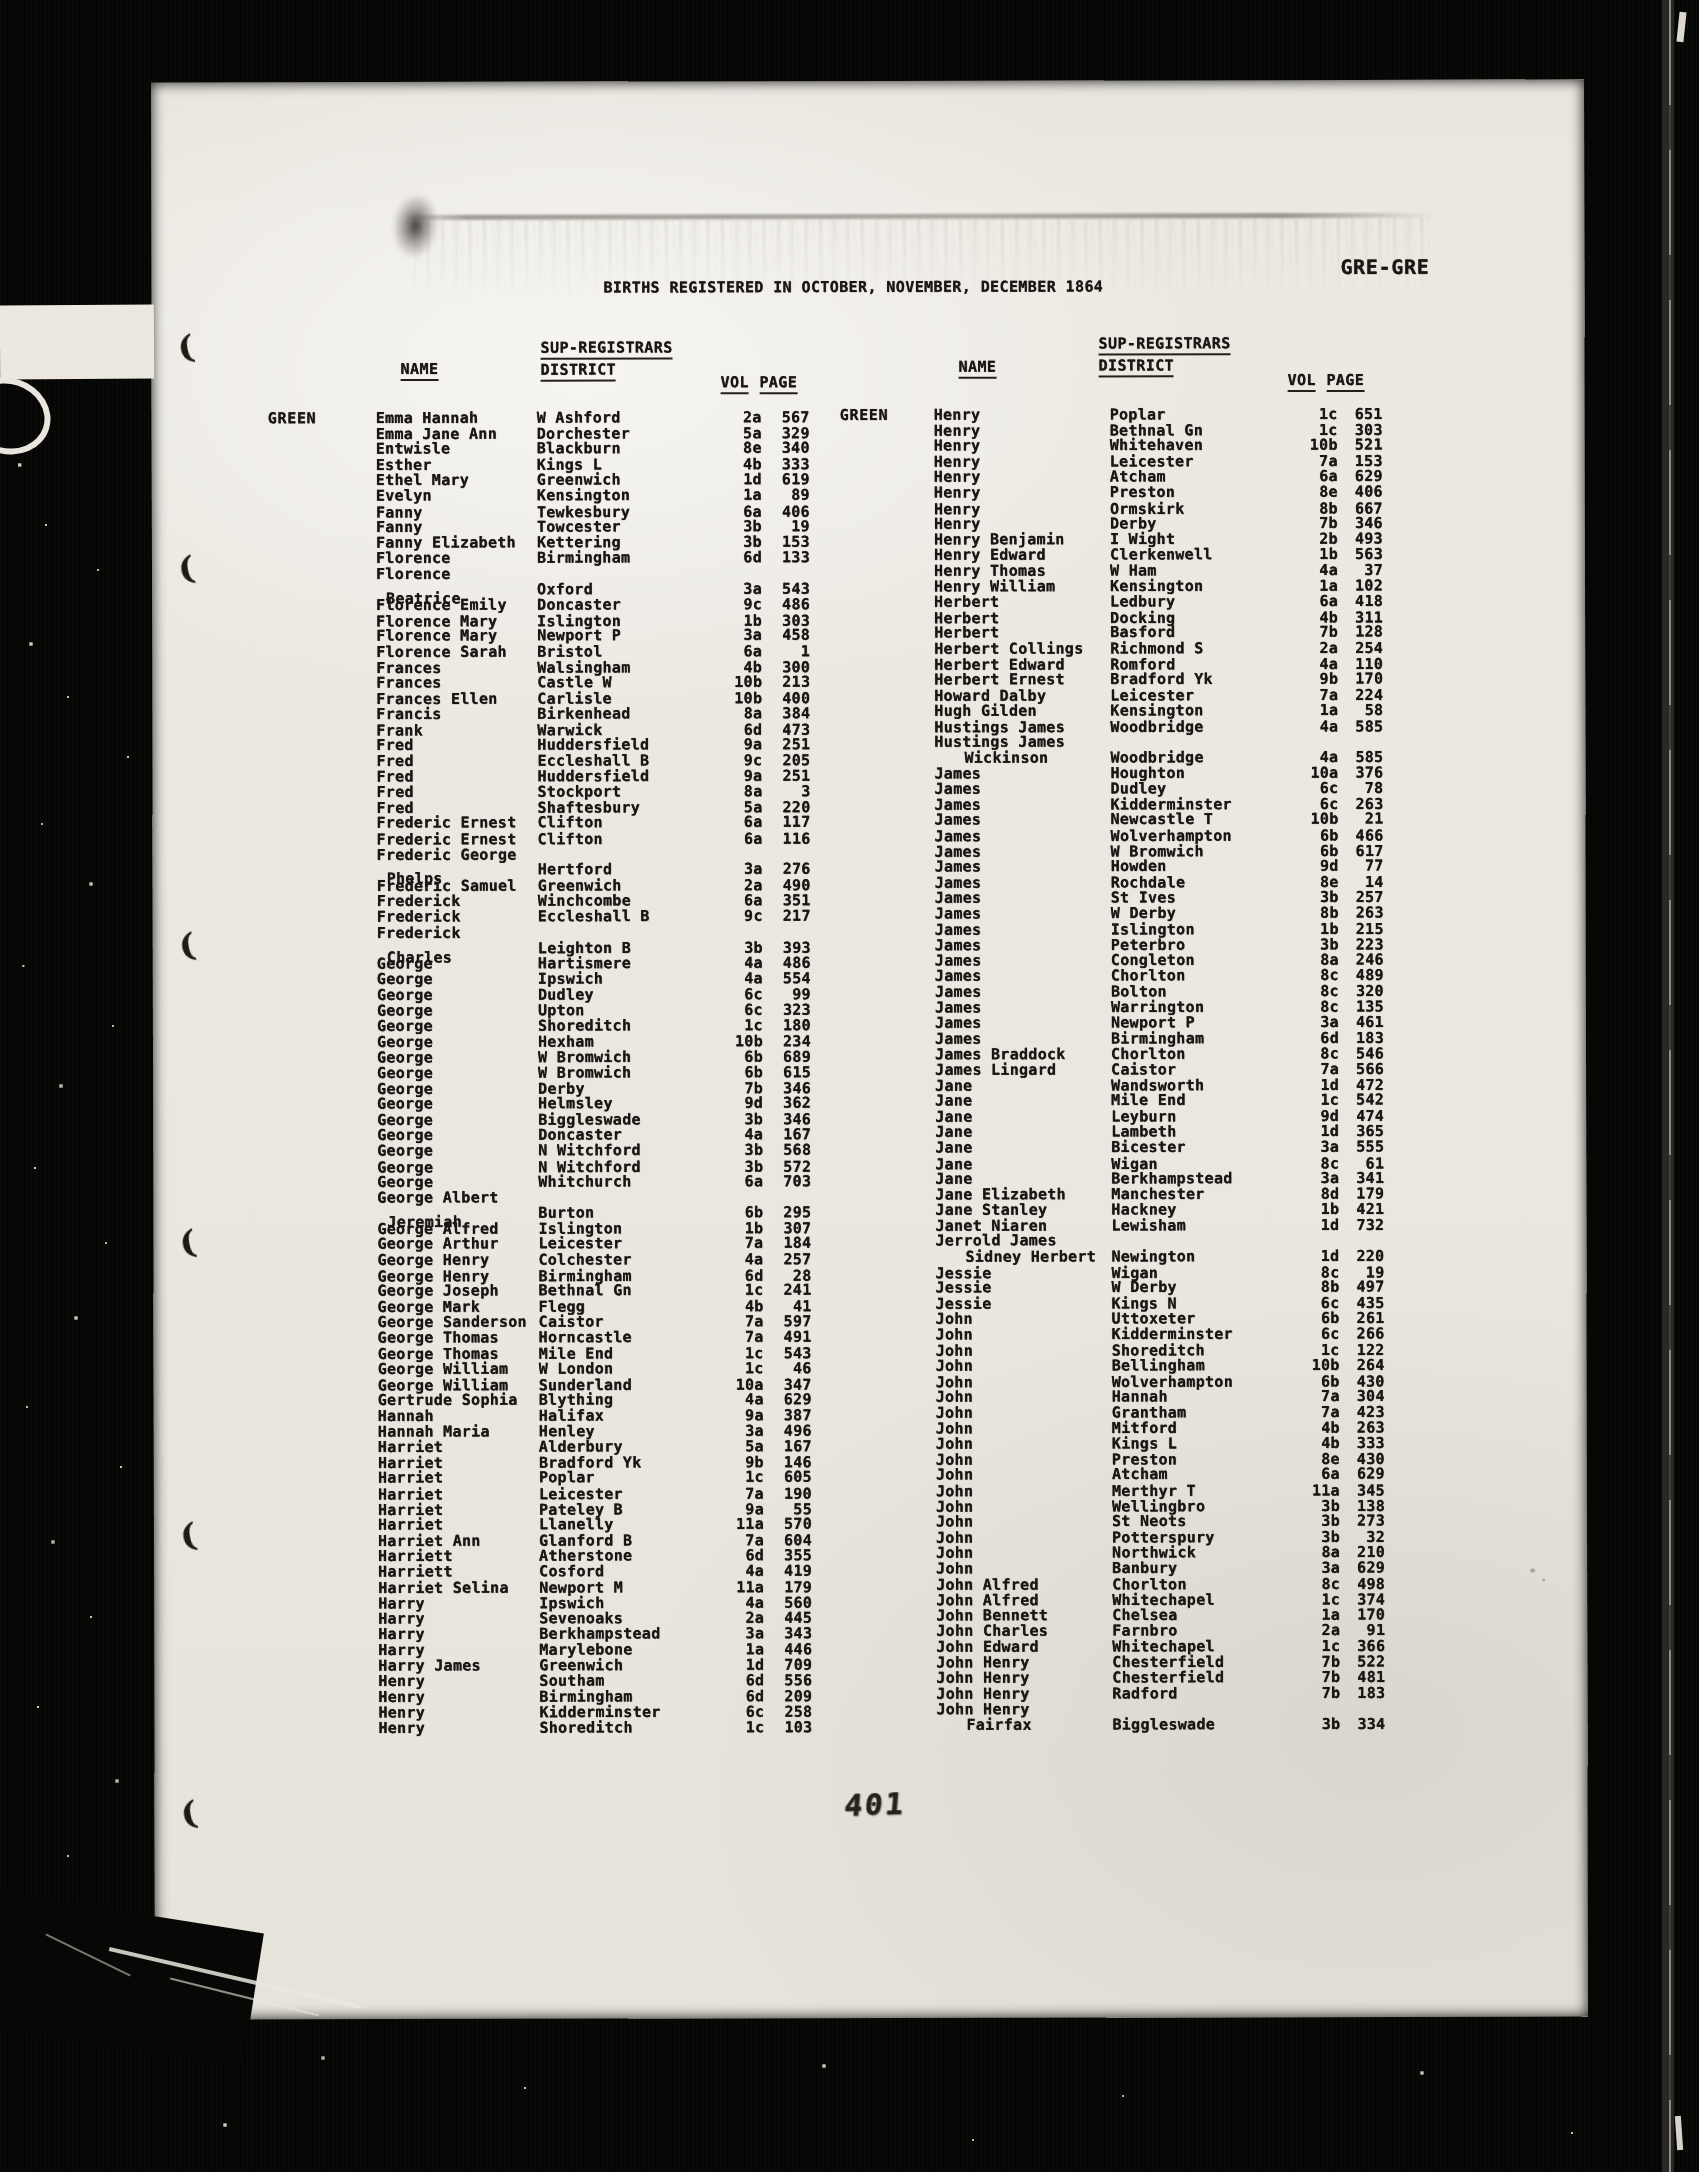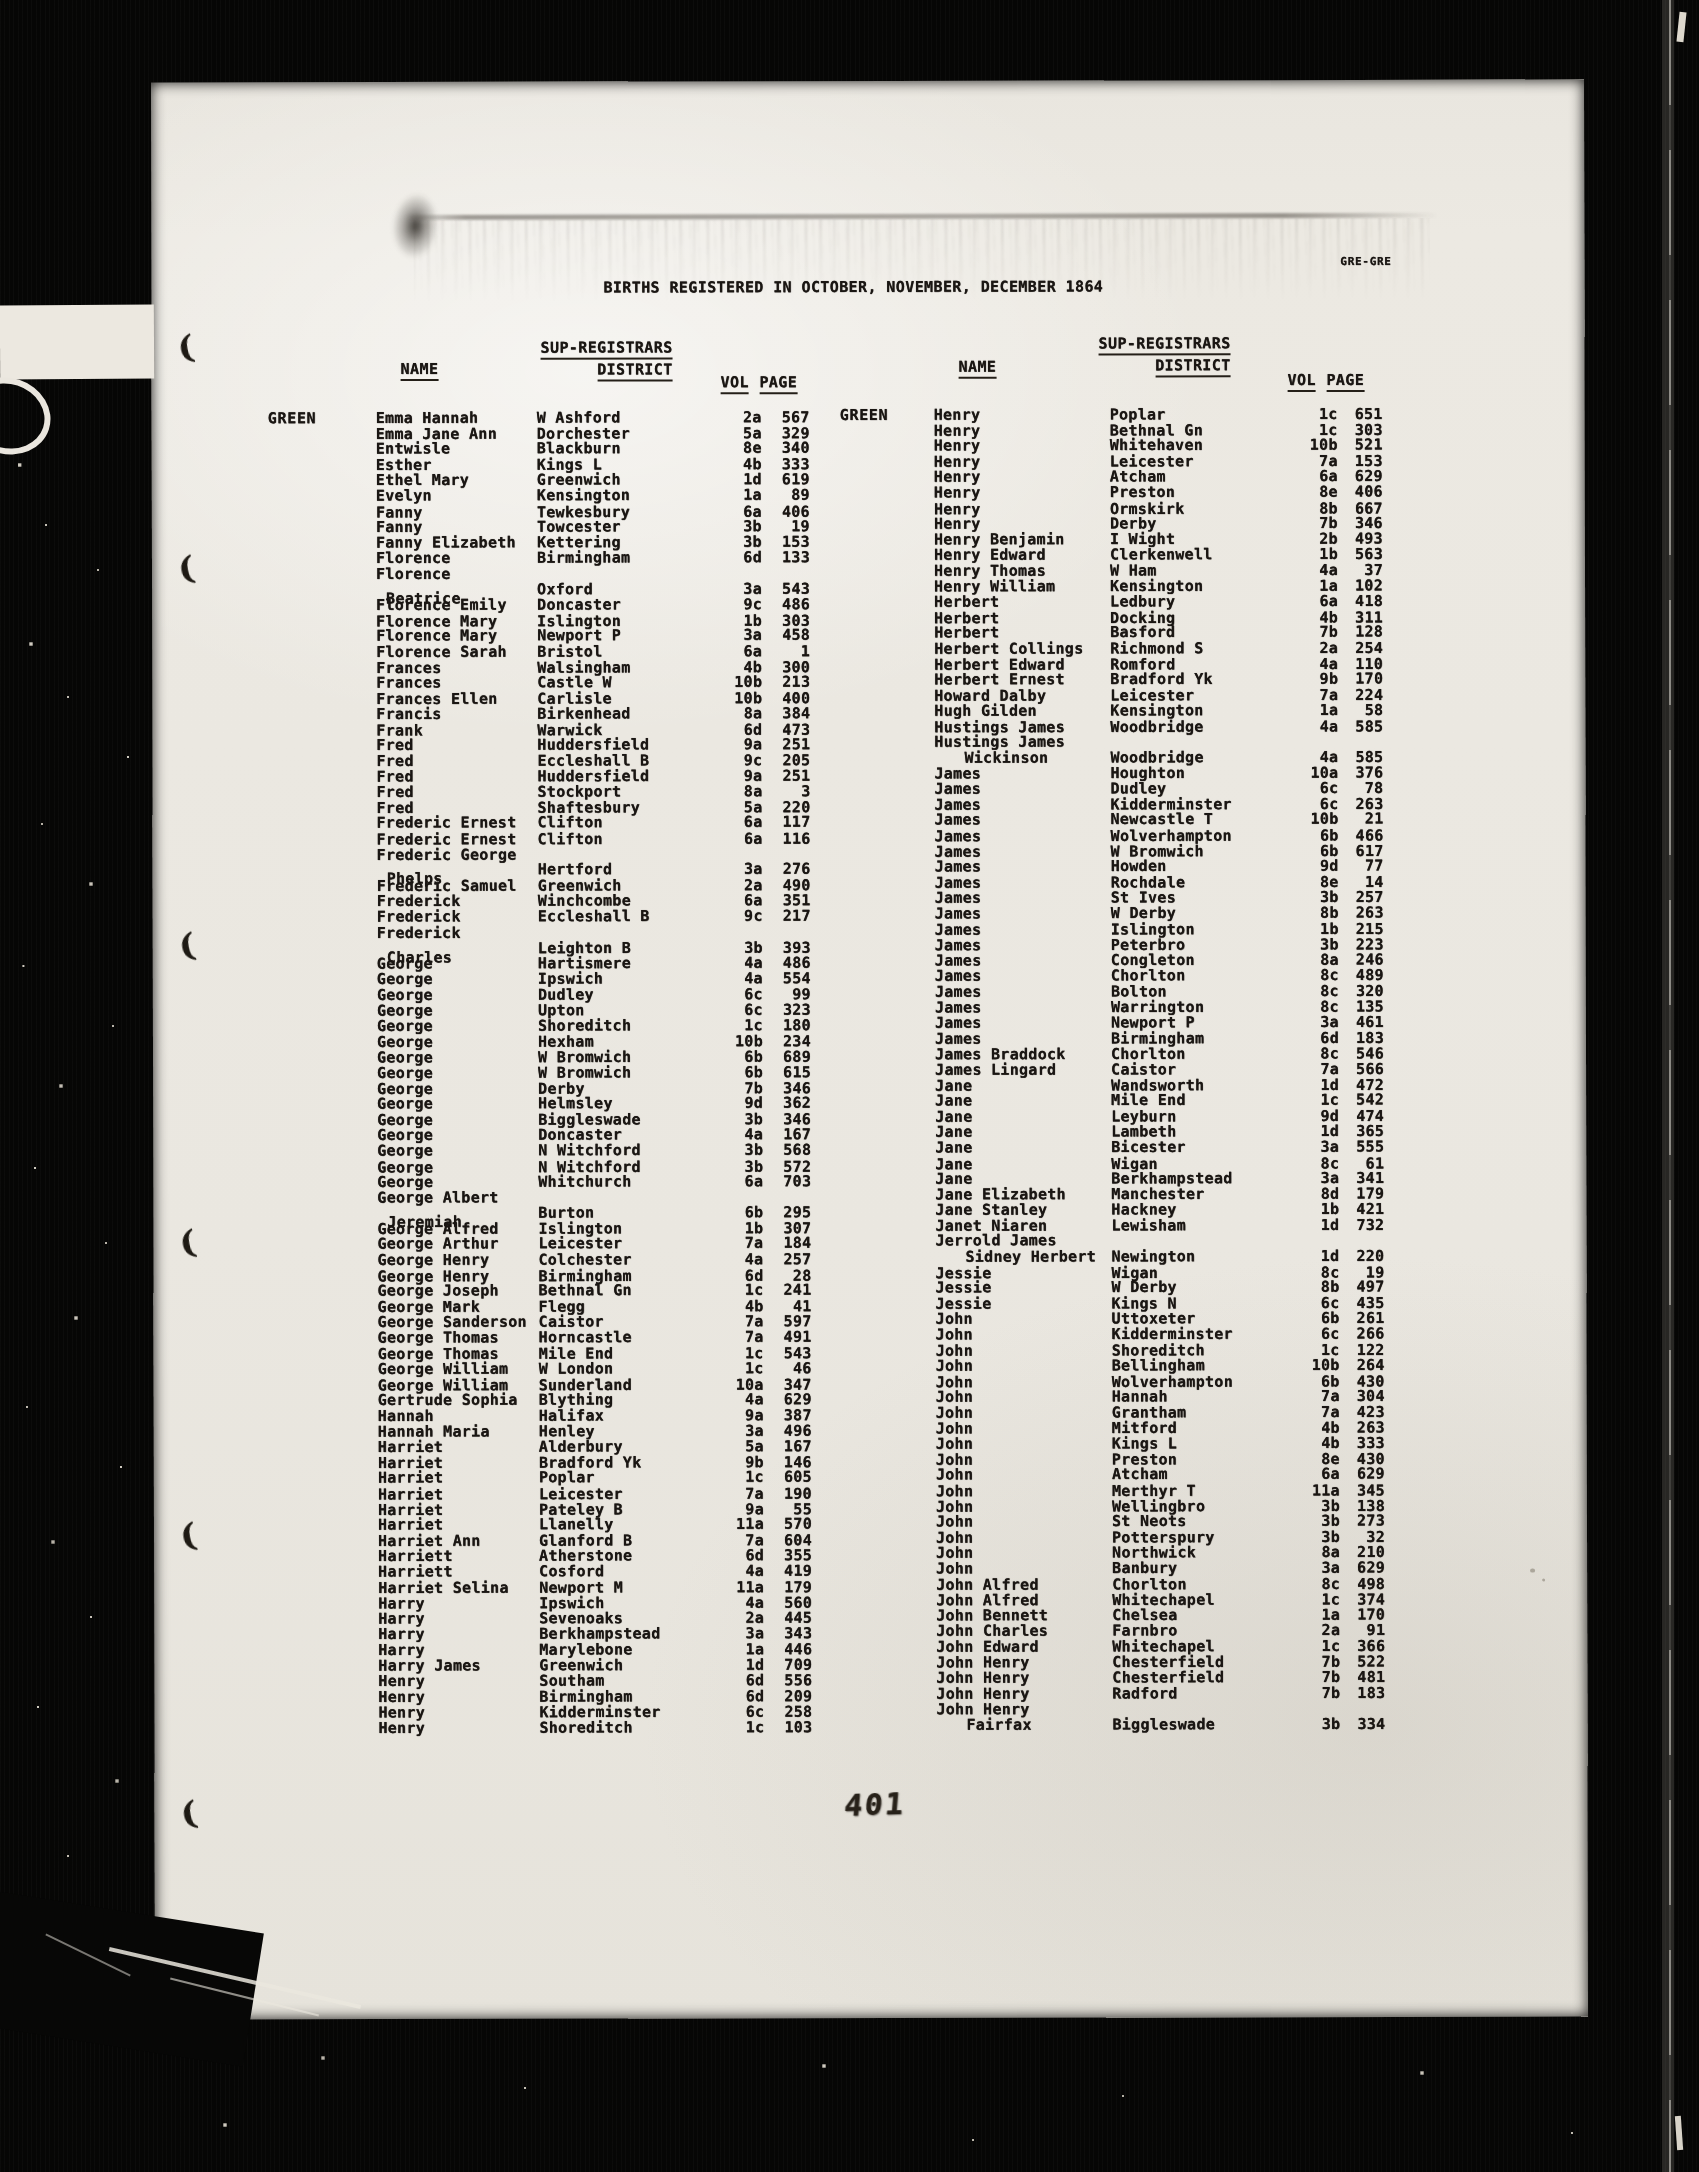--- a/index.html
+++ b/index.html
@@ -8,26 +8,26 @@
   .page{position:absolute;left:153px;top:81px;width:1433px;height:1937px;z-index:2;
     background:
       radial-gradient(898px 524px at 30% 15%,rgba(255,255,255,0.55),rgba(255,255,255,0) 70%),
       radial-gradient(1047px 673px at 85% 85%,rgba(170,164,152,0.22),rgba(170,164,152,0) 70%),
       linear-gradient(180deg,#e9e6df 0%,#ece9e2 8%,#eae7e0 60%,#e6e3db 100%);
     transform:rotate(-0.12deg);
     box-shadow:0 0 13.5px rgba(0,0,0,0.9) inset;
     font-family:"DejaVu Sans Mono",monospace;color:#1a1613;}
   .ink{color:#1a1613;text-shadow:0 0 0.7px rgba(22,17,12,0.65),0.3px 0.3px 0.3px rgba(22,17,12,0.4);}
   
-  .catalog{position:absolute;left:1189px;top:175px;font-size:11px;font-weight:bold;letter-spacing:0.7px;}
+  .catalog{position:absolute;left:1189px;top:175px;font-size:20px;font-weight:bold;letter-spacing:0.7px;}
   .title{position:absolute;left:452px;top:197px;font-size:15px;font-weight:bold;letter-spacing:0.4px;}
   
   .hdr{position:absolute;font-size:15px;font-weight:bold;letter-spacing:0.4px;white-space:nowrap;}
   .hu{border-bottom:2.2px solid #241f18;padding-bottom:0.7px;}
-  .hstack{display:flex;flex-direction:column;align-items:flex-end;gap:1.5px;}
+  .hstack{display:flex;flex-direction:column;align-items:flex-start;gap:1.5px;}
   .h-name-l{left:249px;top:278px;}
   .h-dist-l{left:389px;top:257px;}
   .h-vp-l{left:569px;top:278px;}
   .h-name-r{left:807px;top:277px;}
   .h-dist-r{left:947px;top:254px;}
   .h-vp-r{left:1136px;top:277px;}
   .vp{display:inline-flex;gap:10.5px;margin-top:14px;}
   
   .rows{position:absolute;left:0;top:0;width:1433px;}
   #left-rows{top:327px;}

